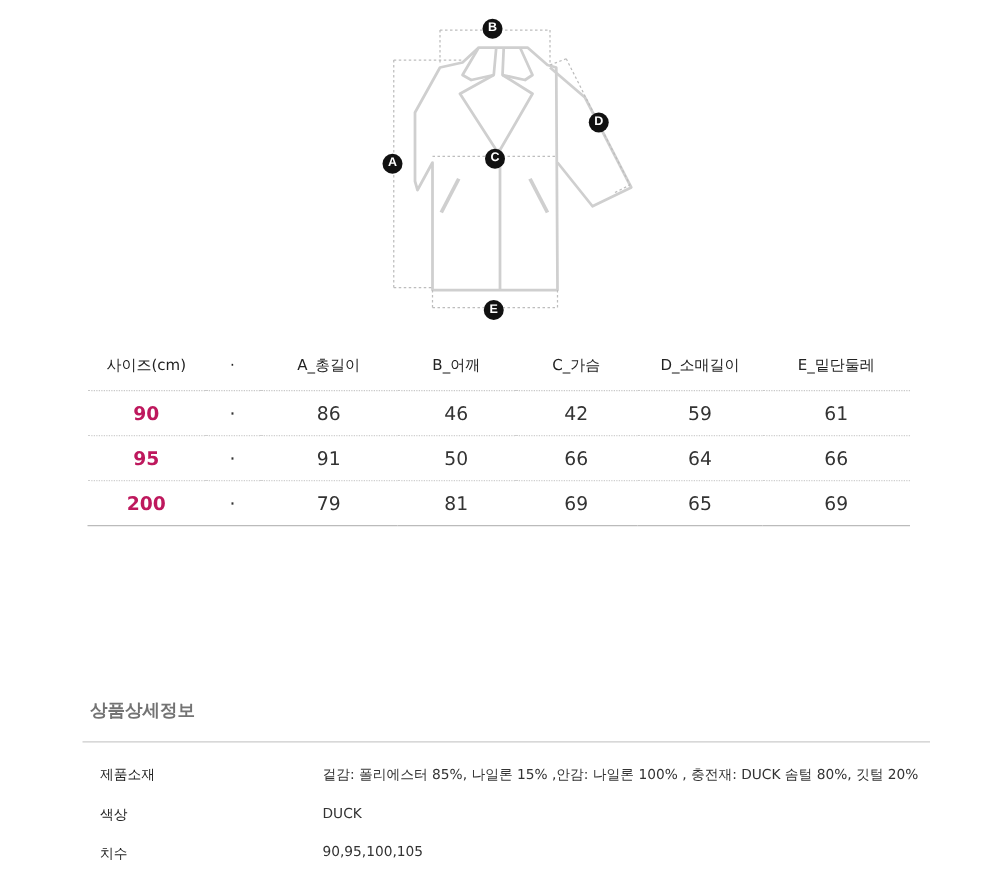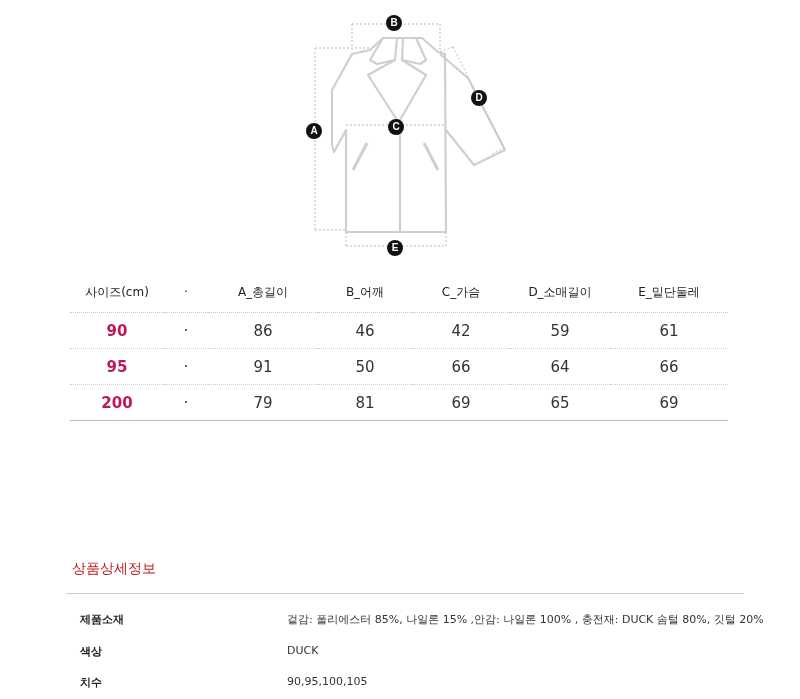--- a/index.html
+++ b/index.html
@@ -20,27 +20,27 @@
   .size-table tr:last-child td { border-bottom: 1px solid #bbbbbb; }
   .size-table td.size-cell { font-weight: bold; color: #be185d; }
   .col-size { width: 94px; }
   .col-dot { width: 44px; }
   .col-a { width: 110px; }
   .col-b { width: 94px; }
   .col-c { width: 98px; }
   .col-d { width: 100px; }
   .col-e { width: 118px; }
 
-  .detail-title { position: absolute; left: 72px; top: 560px; font-size: 14px; color: #b91c1c;
-                  font-family: "DejaVu Sans", sans-serif; }
+  .detail-title { position: absolute; left: 72px; top: 560px; font-size: 14px; color: #737373;
+                  font-family: "DejaVu Sans", sans-serif; font-weight: bold; }
   .detail-divider { position: absolute; left: 66px; top: 593px; width: 678px; height: 1px; background: #cccccc; }
   .detail-row { position: absolute; left: 80px; font-size: 11px; color: #222;
                 font-family: "DejaVu Sans", sans-serif; }
-  .detail-label { position: absolute; left: 0; font-weight: bold; white-space: nowrap; }
-  .detail-value { position: absolute; left: 178px; white-space: nowrap; color: #333; margin-left: 29px; }
+  .detail-label { position: absolute; left: 0; font-weight: normal; white-space: nowrap; }
+  .detail-value { position: absolute; left: 178px; white-space: nowrap; color: #333; }
 </style>
 </head>
 <body>
 
 <div class="diagram">
   <svg width="220" height="260" viewBox="0 0 220 260">
     <g fill="none" stroke="#cfcfcf" stroke-width="2.2" stroke-linejoin="round">
 
       <path d="M83 38 L97 38 L103 38 L116 38 L122 38 L138 52 L145 54 L146 232 L46 232 L46 130 L34 152 L32 145 L32 90 L52 54 L70 50 Z"></path>
 

